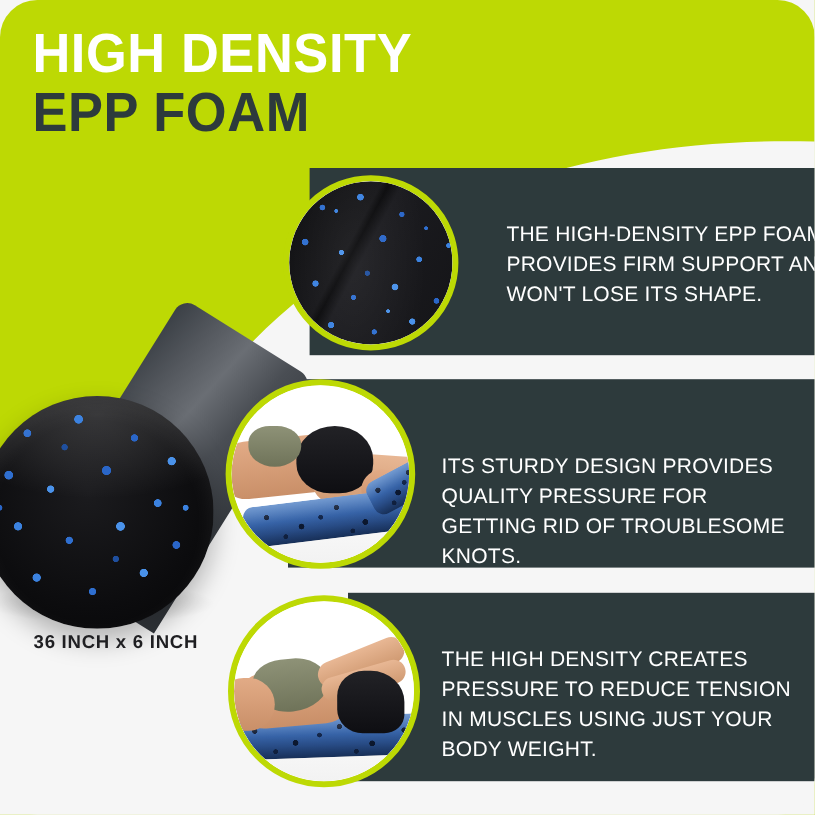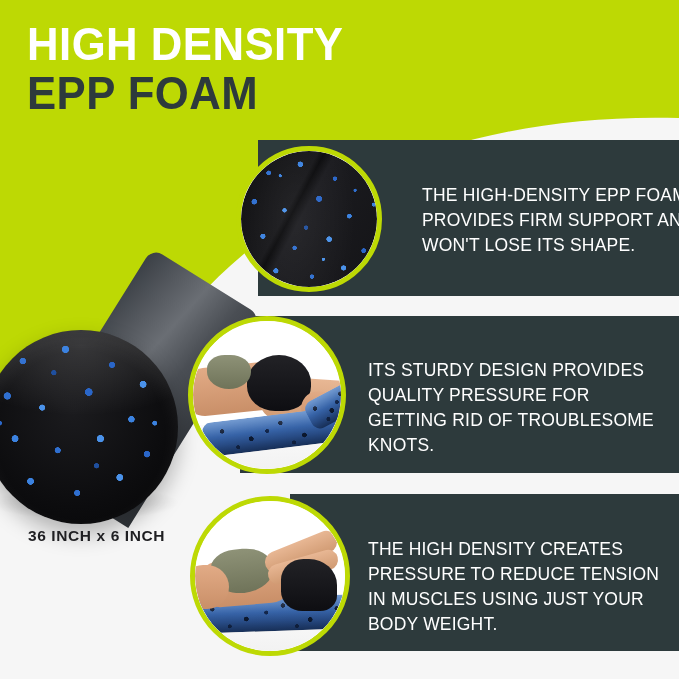--- a/index.html
+++ b/index.html
@@ -3,21 +3,21 @@
 <meta charset="utf-8">
 <style>
   * { margin:0; padding:0; box-sizing:border-box; }
   html,body { width:679px; height:679px; }
   body {
     background:#f6f6f6;
     font-family:"Liberation Sans", sans-serif;
     overflow:hidden;
     position:relative;
   }
-  #stage { position:absolute; inset:0; width:679px; height:679px; overflow:hidden; background:#f6f6f6; }
+  #stage { position:absolute; inset:0; width:679px; height:679px; overflow:hidden; background:#f6f6f6;border-radius:31px; }
   .header-green-2 {
     position:absolute; left:0; top:0; width:679px; height:480px;
     background:#bdd904;
     -webkit-clip-path: path("M0,0 L679,0 L679,118 C470,112 300,185 196,300 C140,362 104,420 86,478 L0,478 Z");
     clip-path: path("M0,0 L679,0 L679,118 C470,112 300,185 196,300 C140,362 104,420 86,478 L0,478 Z");
   }
   .title-wrap { position:absolute; left:27px; top:20px; z-index:8; }
   .title-line1 {
     font-size:46px; font-weight:bold; color:#ffffff; letter-spacing:0.5px;
     line-height:49px; font-family:"Liberation Sans", sans-serif;
@@ -35,21 +35,21 @@
   }
   .panel-text {
     position:absolute; color:#ffffff;
     font-size:17.5px; line-height:25px; letter-spacing:0.2px;
     font-family:"Liberation Sans", sans-serif; z-index:6;
     text-transform:uppercase; white-space:pre-line;
   }
   #panel1 { left:258px; top:140px; width:421px; height:156px; }
   #panel1text { left:386px; top:183px; width:292px;margin-left:36px; }
   #panel2 { left:240px; top:316px; width:439px; height:157px; }
-  #panel2text { left:368px; top:358px; width:305px; }
+  #panel2text { left:368px; top:376px; width:305px; }
   #panel3 { left:290px; top:494px; width:389px; height:157px; }
   #panel3text { left:368px; top:537px; width:311px; }
 
   
   .circ {
     position:absolute; border-radius:50%;
     border:5px solid #bdd904; background:#ffffff;
     overflow:hidden; z-index:5;
   }
   #circle1 { left:236px; top:146px; width:146px; height:146px; }

